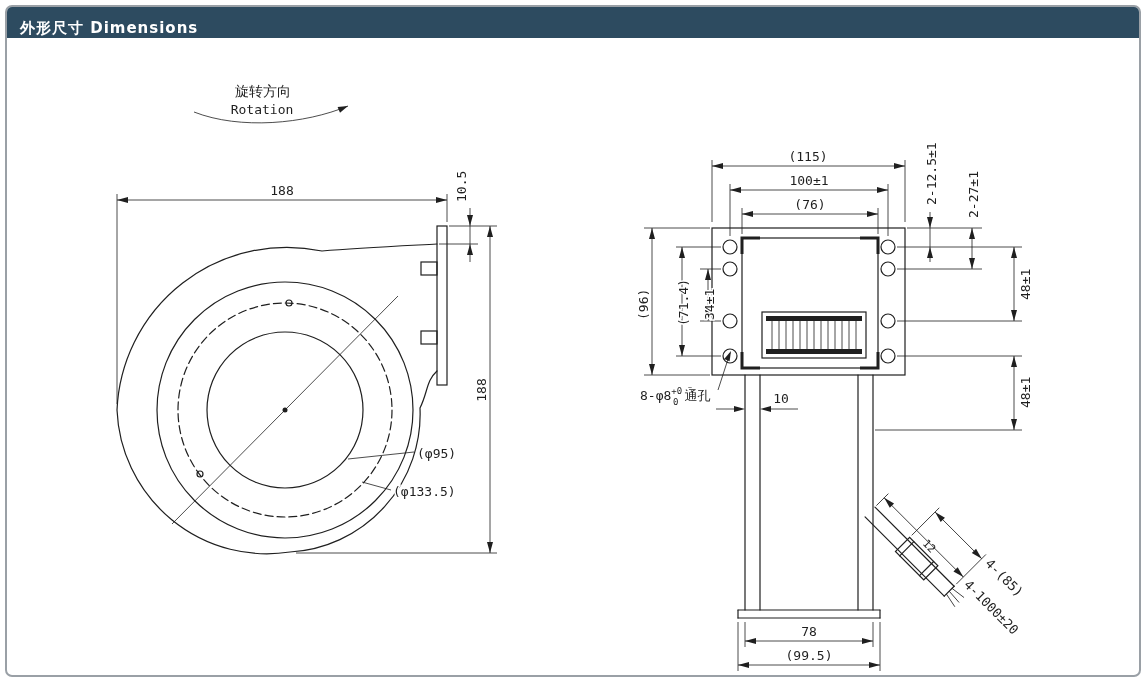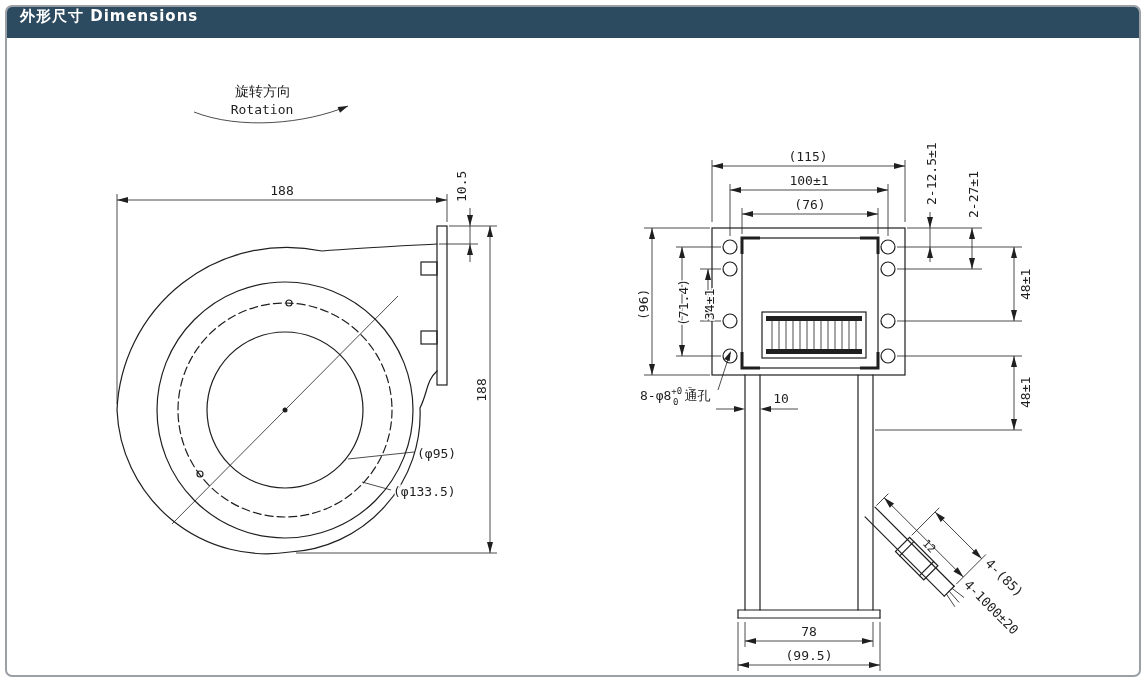--- a/index.html
+++ b/index.html
@@ -8,21 +8,21 @@
     background:var(--bg,#ffffff);
     font-family:"DejaVu Sans",sans-serif;
   }
   .frame{
     position:absolute;left:5px;top:5px;right:5px;bottom:5px;
     border:2px solid var(--frame-border,#9aa0a6);
     border-radius:7px;overflow:hidden;background:var(--bg,#ffffff);
   }
   .hdr{
     height:31px;background:var(--header-bg,#2d4b60);
-    display:flex;align-items:flex-start;padding:0 13px;
+    display:flex;align-items:flex-end;padding:0 13px;
   }
   .hdr span{
     color:var(--header-text,#ffffff);
     font-size:15px;font-weight:bold;letter-spacing:1px;
     font-family:"DejaVu Sans","Liberation Sans",sans-serif;
   }
   svg.draw{position:absolute;left:0;top:0;}
   .ln{stroke:var(--line,#1f1f1f);stroke-width:1.2;fill:none;stroke-linecap:round;}
   .tk{stroke:var(--line,#1f1f1f);stroke-width:3;fill:none;}
   .dm{stroke:var(--line,#1f1f1f);stroke-width:0.8;fill:none;}

